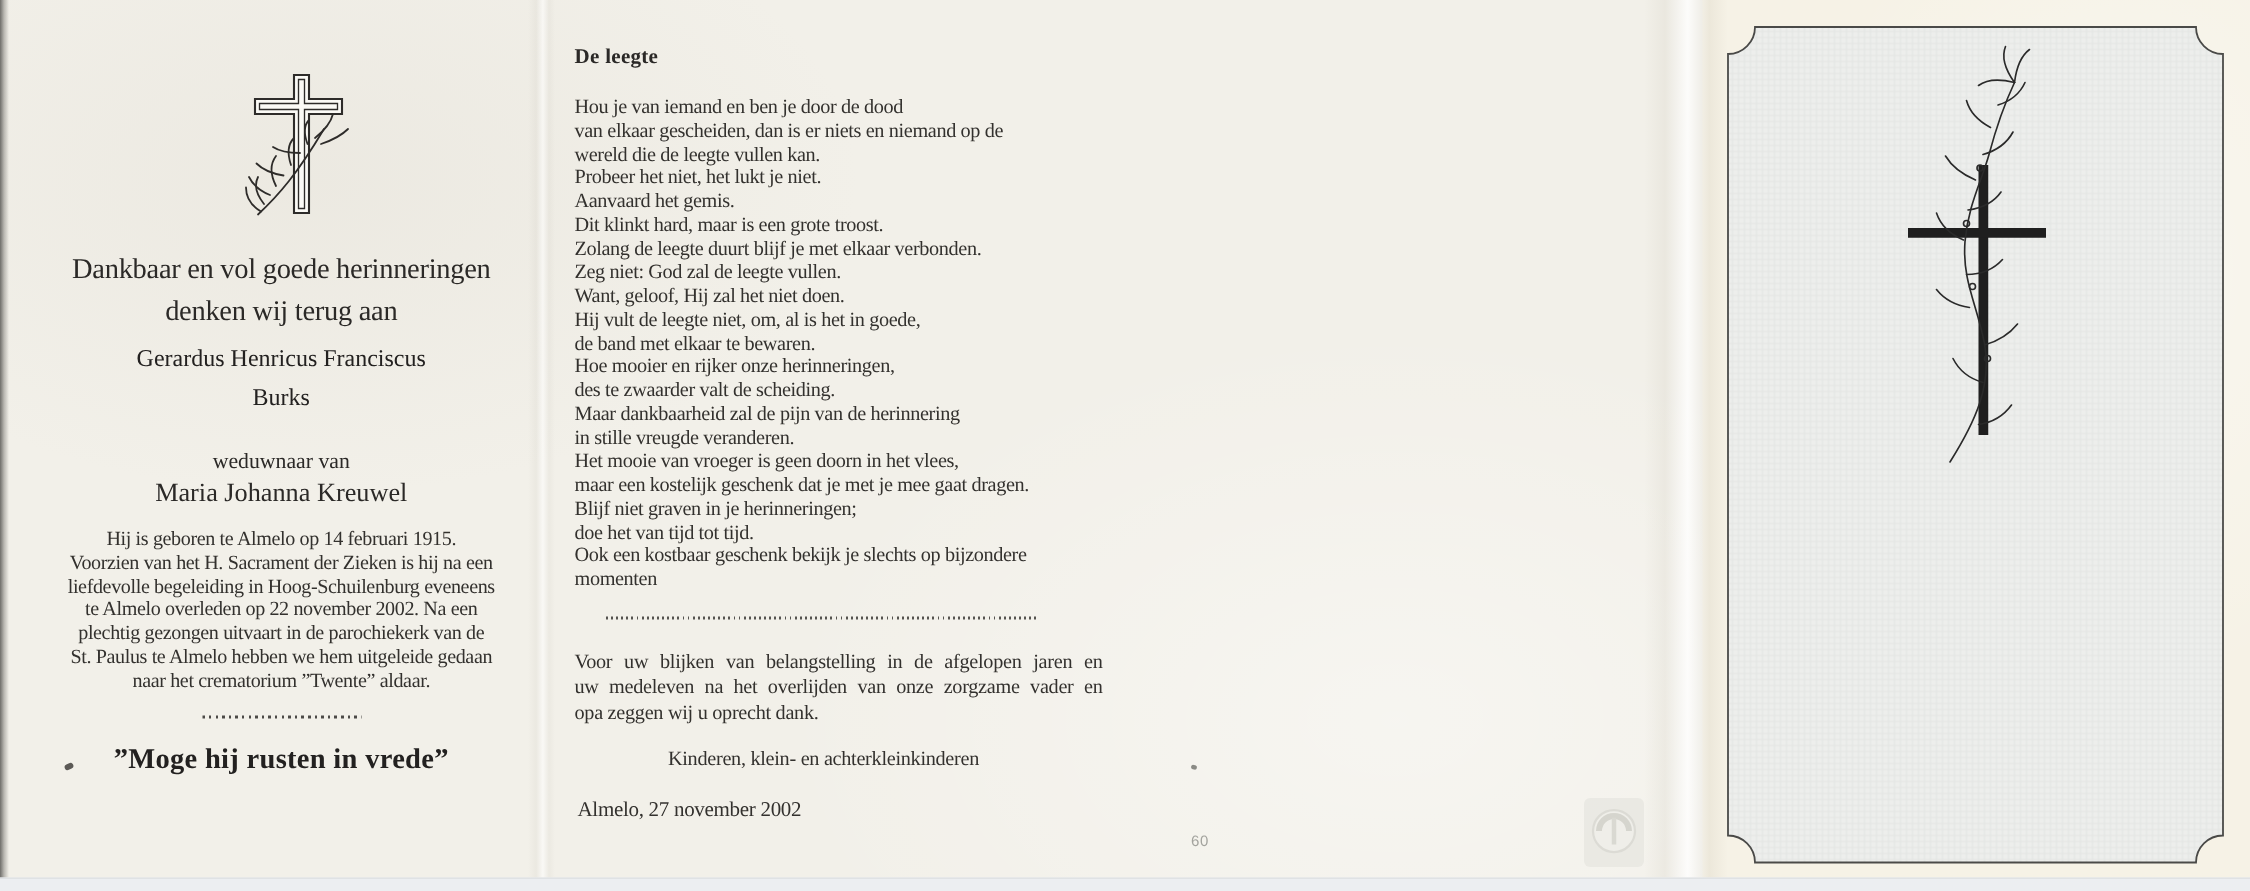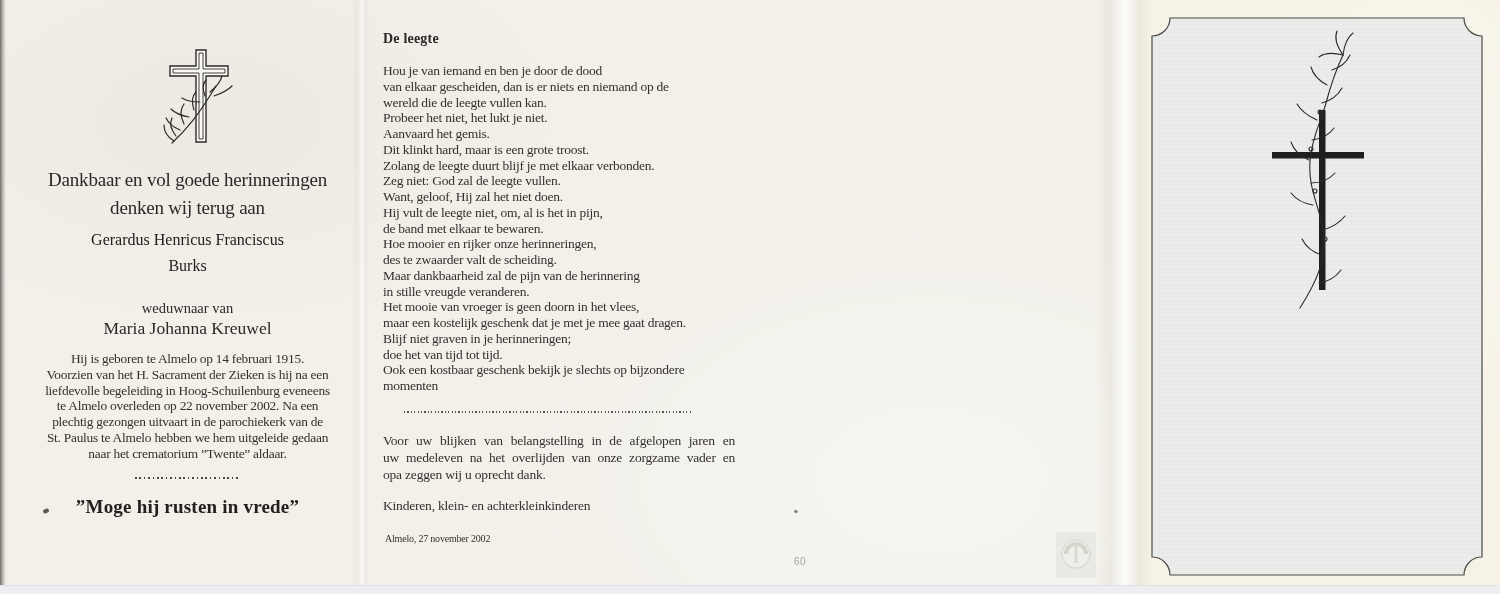--- a/index.html
+++ b/index.html
@@ -38,22 +38,22 @@
   .closing{position:absolute;left:0;top:496px;width:345px;font-size:19px;font-weight:bold;letter-spacing:0.2px;color:#232120;text-align:center;}
 
   
   .panel-middle{position:absolute;left:383px;top:0;width:360px;height:594px;}
   .poem-title{position:absolute;left:0;top:31px;font-size:14px;font-weight:bold;letter-spacing:0.2px;}
   .poem{position:absolute;left:0;top:63px;width:340px;font-size:13.5px;line-height:15.75px;letter-spacing:-0.25px;color:#33312e;}
   .dots-mid{position:absolute;left:21px;top:411px;width:288px;height:1.6px;
     background:repeating-linear-gradient(90deg,#55534f 0 1.2px,transparent 1.2px 3.4px);}
   .thanks{position:absolute;left:0;top:432px;width:352px;font-size:13.5px;line-height:17px;letter-spacing:-0.2px;color:#33312e;}
   .thanks > div:not(:last-child){text-align:justify;text-align-last:justify;}
-  .signature{position:absolute;left:0;top:498px;width:332px;text-align:left;font-size:13.5px;letter-spacing:-0.2px;color:#33312e;}
-  .dateline{position:absolute;left:2px;top:533px;font-size:10px;letter-spacing:-0.2px;color:#33312e;}
+  .signature{position:absolute;left:0;top:498px;width:332px;text-align:center;font-size:13.5px;letter-spacing:-0.2px;color:#33312e;}
+  .dateline{position:absolute;left:2px;top:533px;font-size:14px;letter-spacing:-0.2px;color:#33312e;}
 
   .page-number{position:absolute;left:794px;top:556px;font-family:"Liberation Sans","DejaVu Sans",sans-serif;
     font-size:10px;color:#a3a39e;letter-spacing:0.5px;}
 
   
   .stamp{position:absolute;left:1055px;top:531px;width:42px;height:48px;opacity:.55;}
 
   
   .panel-right{position:absolute;left:1135px;top:0;width:365px;height:594px;
     background:
@@ -120,21 +120,21 @@
     <div class="poem">
         <div>Hou je van iemand en ben je door de dood</div>
         <div>van elkaar gescheiden, dan is er niets en niemand op de</div>
         <div>wereld die de leegte vullen kan.</div>
         <div>Probeer het niet, het lukt je niet.</div>
         <div>Aanvaard het gemis.</div>
         <div>Dit klinkt hard, maar is een grote troost.</div>
         <div>Zolang de leegte duurt blijf je met elkaar verbonden.</div>
         <div>Zeg niet: God zal de leegte vullen.</div>
         <div>Want, geloof, Hij zal het niet doen.</div>
-        <div>Hij vult de leegte niet, om, al is het in pijn,</div>
+        <div>Hij vult de leegte niet, om, al is het in goede,</div>
         <div>de band met elkaar te bewaren.</div>
         <div>Hoe mooier en rijker onze herinneringen,</div>
         <div>des te zwaarder valt de scheiding.</div>
         <div>Maar dankbaarheid zal de pijn van de herinnering</div>
         <div>in stille vreugde veranderen.</div>
         <div>Het mooie van vroeger is geen doorn in het vlees,</div>
         <div>maar een kostelijk geschenk dat je met je mee gaat dragen.</div>
         <div>Blijf niet graven in je herinneringen;</div>
         <div>doe het van tijd tot tijd.</div>
         <div>Ook een kostbaar geschenk bekijk je slechts op bijzondere</div>

